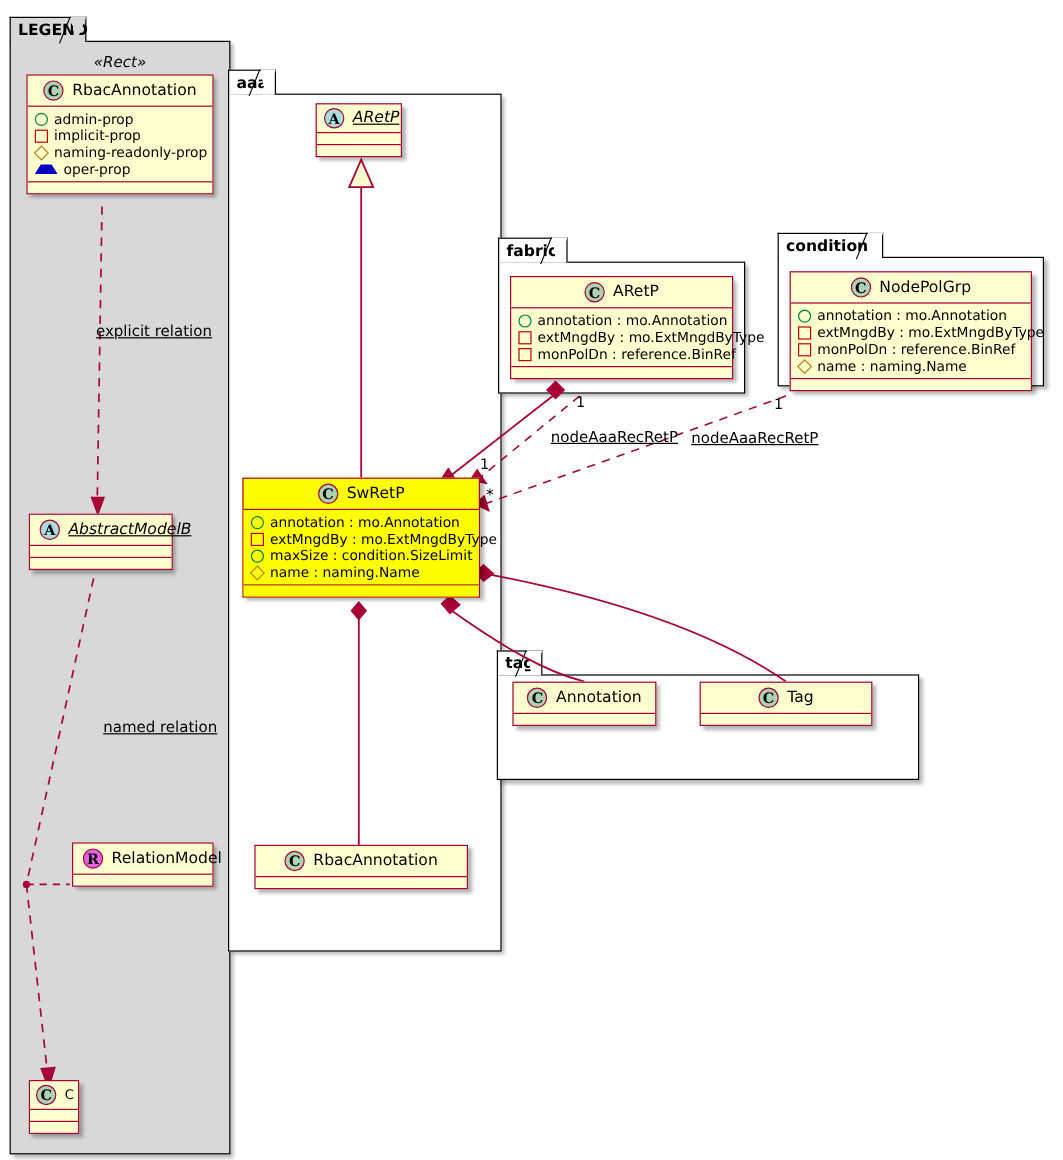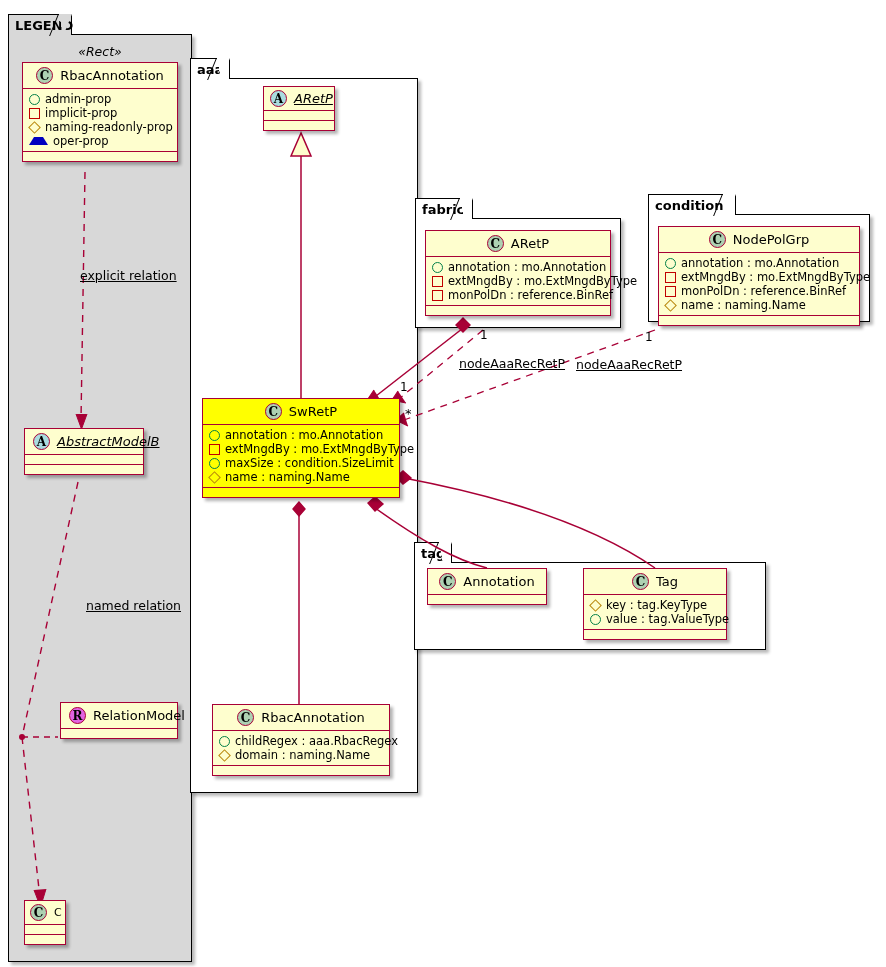--- a/index.html
+++ b/index.html
@@ -298,30 +298,20 @@
       </div>
     </div>
     <div class="meths"></div>
   </div>
 
   <div class="cls" style="left:212px;top:704px;width:178px;">
     <div class="hdr">
       <span class="badge c">C</span>
       <span class="nm">RbacAnnotation</span>
     </div>
-    <div class="attrs">
-      <div class="attr">
-        <span class="mk circle"></span>
-        <span>childRegex : aaa.RbacRegex</span>
-      </div>
-      <div class="attr">
-        <span class="mk diamond"></span>
-        <span>domain : naming.Name</span>
-      </div>
-    </div>
     <div class="meths"></div>
   </div>
 
   <div class="cls" style="left:425px;top:230px;width:186px;">
     <div class="hdr">
       <span class="badge c">C</span>
       <span class="nm">ARetP</span>
     </div>
     <div class="attrs">
       <div class="attr">
@@ -371,30 +361,20 @@
       <span class="badge c">C</span>
       <span class="nm">Annotation</span>
     </div>
     <div class="meths"></div>
   </div>
 
   <div class="cls" style="left:583px;top:568px;width:144px;">
     <div class="hdr">
       <span class="badge c">C</span>
       <span class="nm">Tag</span>
-    </div>
-    <div class="attrs">
-      <div class="attr">
-        <span class="mk diamond"></span>
-        <span>key : tag.KeyType</span>
-      </div>
-      <div class="attr">
-        <span class="mk circle"></span>
-        <span>value : tag.ValueType</span>
-      </div>
     </div>
     <div class="meths"></div>
   </div>
 
   <div class="lbl" style="left:80px;top:268px;">explicit relation</div>
   <div class="lbl" style="left:62px;top:598px;margin-left:24px;">named relation</div>
   <div class="lbl" style="left:459px;top:356px;">nodeAaaRecRetP</div>
   <div class="lbl" style="left:576px;top:357px;">nodeAaaRecRetP</div>
 
   <div class="mult" style="left:480px;top:328px;">1</div>

